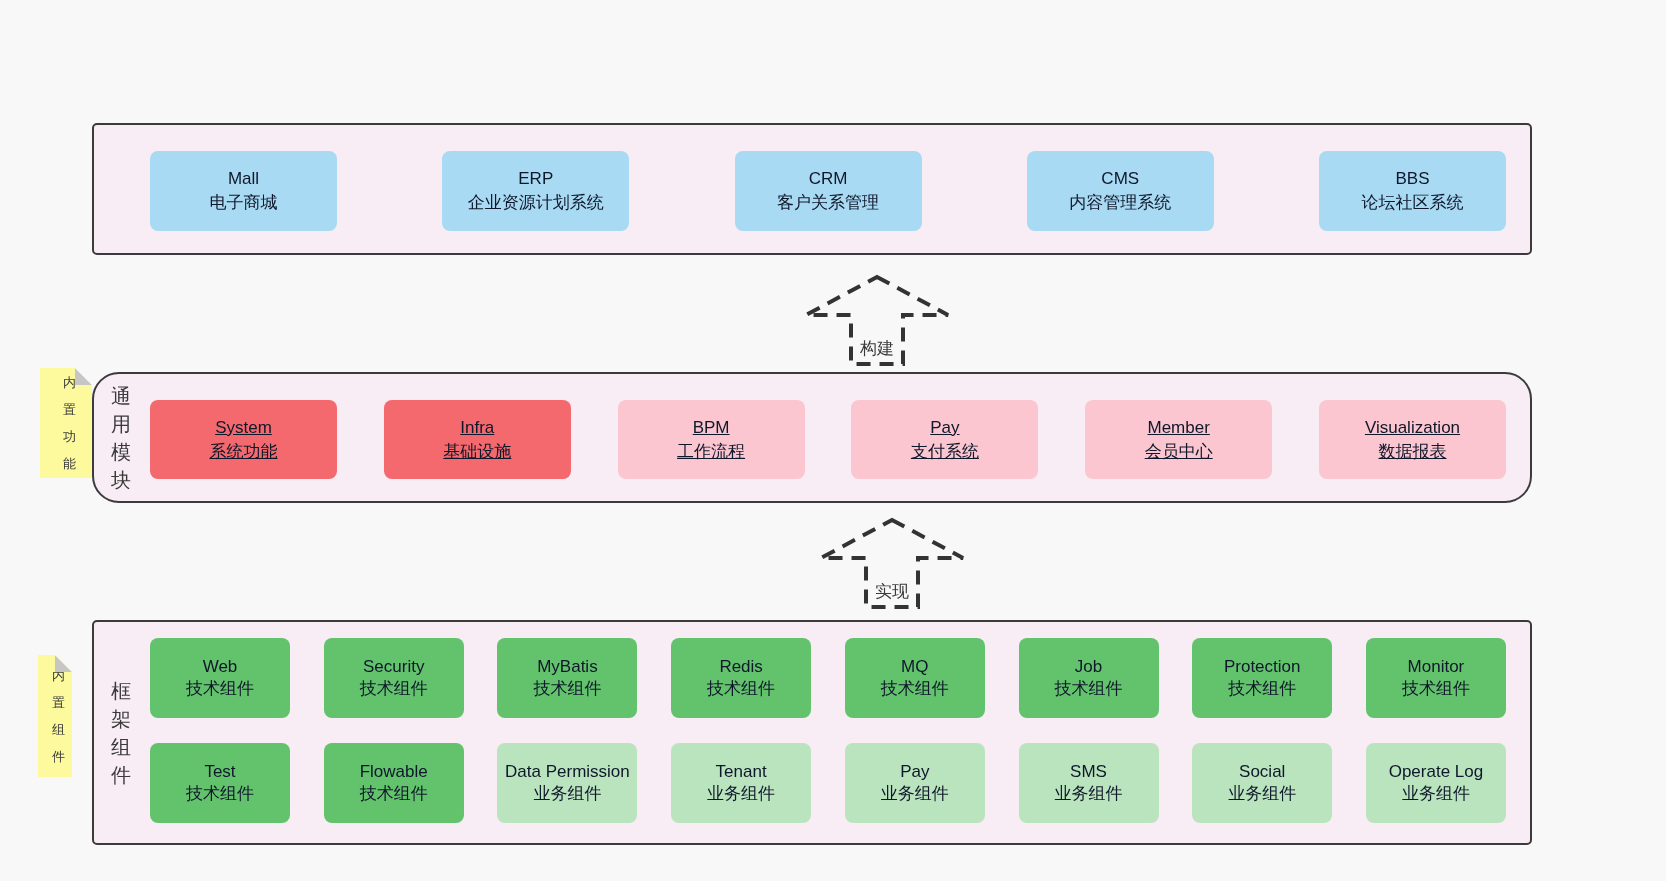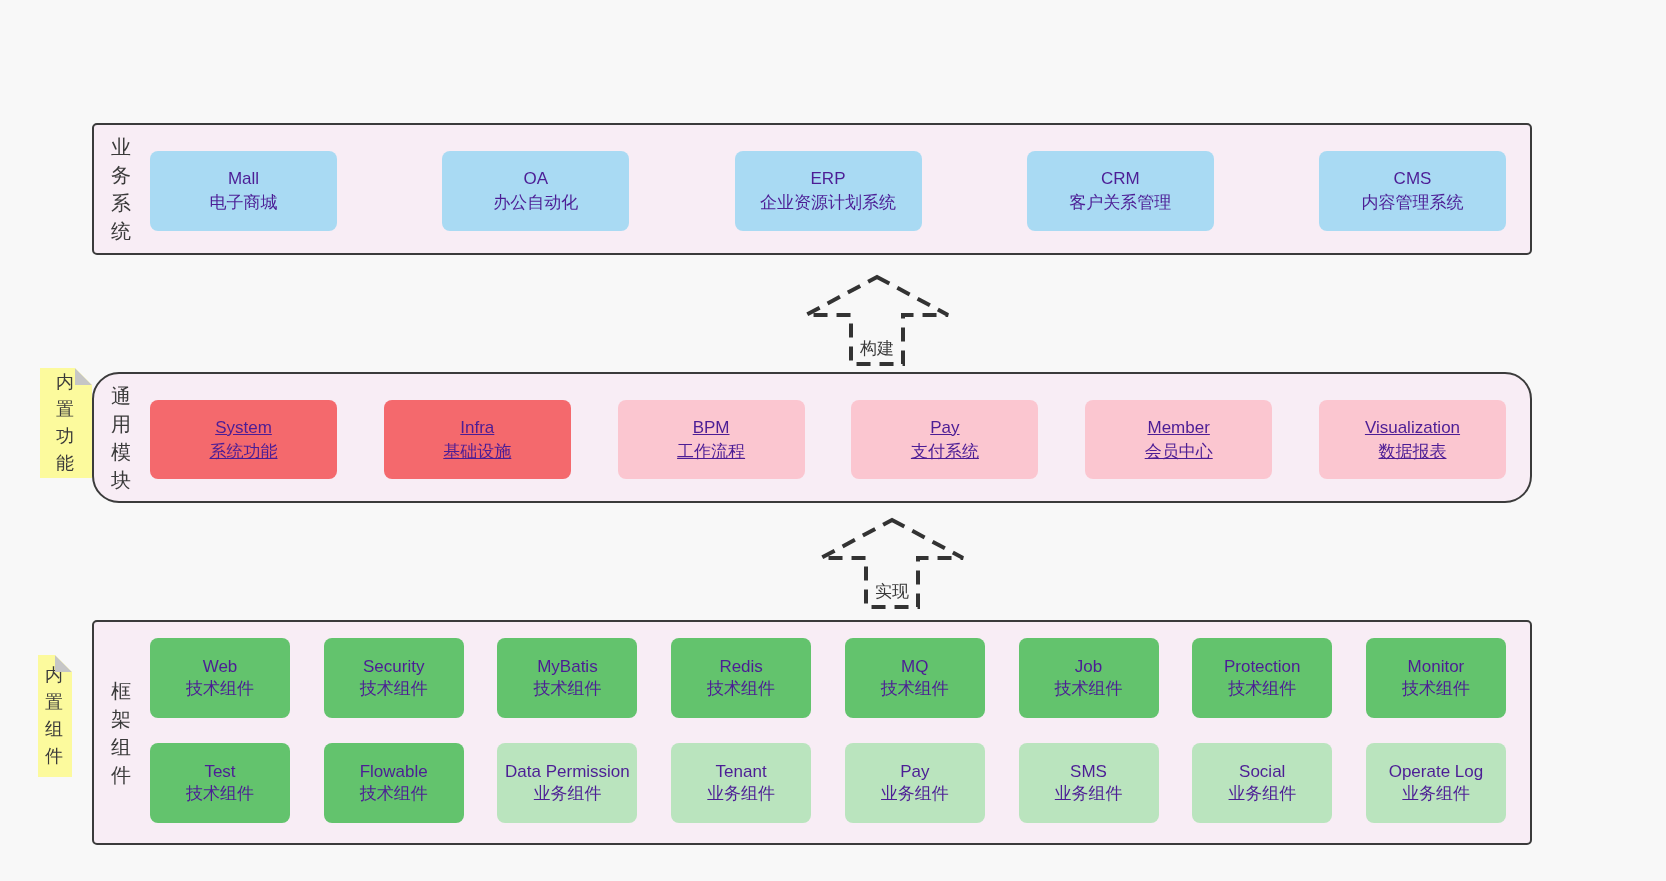--- a/index.html
+++ b/index.html
@@ -35,79 +35,76 @@
     display:flex; justify-content:space-between;
     margin:0 24px 0 56px;
   }
   .panel-business .row{margin-top:26px;}
   .panel-modules .row{margin-top:26px;}
   .panel-components .row1{margin-top:16px;}
   .panel-components .row2{margin-top:25px;}
   .box{
     width:187px; height:80px; border-radius:8px;
     display:flex; flex-direction:column; align-items:center; justify-content:center;
-    text-align:center; font-size:17px; line-height:24px; color:#4c1d95;
+    text-align:center; font-size:17px; line-height:24px; color:#0f172a;
   }
   .panel-modules .box{height:79px;text-decoration:underline;}
   .gbox{width:140px; height:80px; line-height:22px; padding:0 2px;}
   .blue{background:var(--box_blue);}
   .red{background:var(--box_red);}
   .pink{background:var(--box_pink);}
   .green{background:var(--box_green);}
   .green-light{background:var(--box_green_light);}
   .tab{
     position:absolute; background:var(--tab_yellow);
     clip-path:polygon(0 0, calc(100% - 17px) 0, 100% 17px, 100% 100%, 0 100%);
     display:flex; align-items:center; justify-content:center;
   }
   .tab::after{
     content:""; position:absolute; top:0; right:0; width:17px; height:17px;
     background:var(--tab_fold);
     clip-path:polygon(0 0, 100% 100%, 0 100%);
   }
   .tab-mid{left:40px; top:368px; width:52px; height:110px;}
   .tab-bottom{left:38px; top:655px; width:34px; height:122px;}
-  .tab .tab-text{display:block; width:20px; word-break:break-all; line-height:27px; font-size:18px; text-align:left; color:var(--text);}
+  .tab .tab-text{display:block; width:20px; word-break:break-all; line-height:27px; font-size:13px; text-align:right; color:var(--text);}
   .arrow{position:absolute; width:150px; height:95px;}
   .arrow-build{left:802px; top:273px;}
   .arrow-implement{left:817px; top:516px;}
   .arrow svg{position:absolute; inset:0;}
   .arrow .arrow-label{
     position:absolute; top:40px; left:50%; transform:translateX(-50%);
     background:var(--page_bg); padding:0 3px;
     font-size:17px; color:var(--text); white-space:nowrap;margin-top:24px;
   }
 </style>
 </head>
 <body>
 
 <div class="panel panel-business">
-  <div class="vlabel">
-    <span>业务系统</span>
-  </div>
   <div class="row">
     <div class="box blue">
       <div>Mall</div>
       <div>电子商城</div>
     </div>
     <div class="box blue">
-      <div>OA</div>
-      <div>办公自动化</div>
-    </div>
-    <div class="box blue">
       <div>ERP</div>
       <div>企业资源计划系统</div>
     </div>
     <div class="box blue">
       <div>CRM</div>
       <div>客户关系管理</div>
     </div>
     <div class="box blue">
       <div>CMS</div>
       <div>内容管理系统</div>
+    </div>
+    <div class="box blue">
+      <div>BBS</div>
+      <div>论坛社区系统</div>
     </div>
   </div>
 </div>
 
 <div class="arrow arrow-build">
   <svg viewBox="0 0 150 95">
     <polygon points="75,4 146,42 101,42 101,91 49,91 49,42 4,42" fill="none" stroke="#333333" stroke-width="4" stroke-dasharray="14 9"></polygon>
   </svg>
   <span class="arrow-label">构建</span>
 </div>

